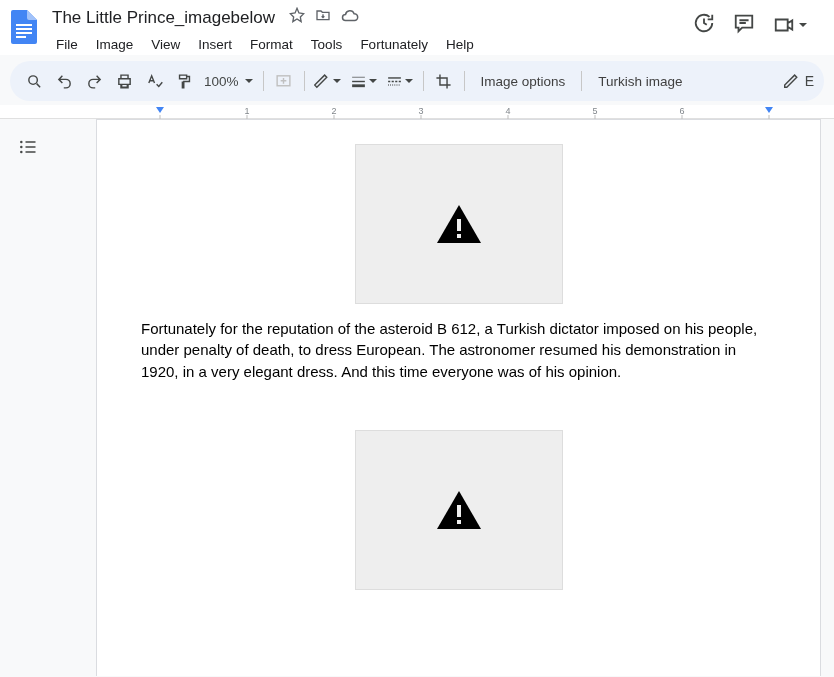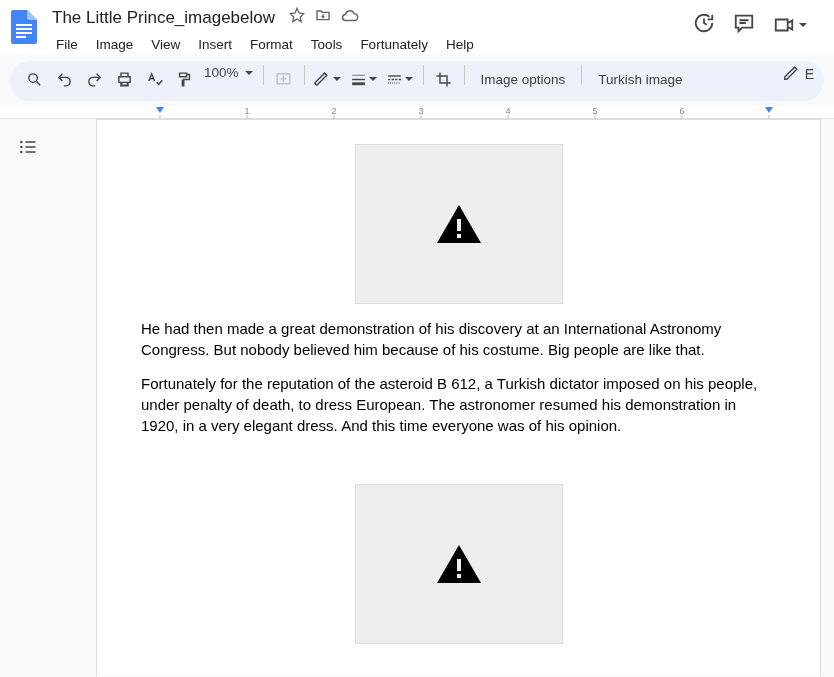--- a/index.html
+++ b/index.html
@@ -10,21 +10,21 @@
 .doc-icon { width: 26px; height: 34px; }
 .title-area { flex: 1; padding-left: 0; }
 .title-row { display: flex; align-items: center; gap: 10px; height: 24px; }
 .doc-title { font-size: 17px; color: #202124; padding: 1px 4px; }
 .title-icons { display: flex; gap: 10px; color: #5f6368; }
 .title-icons .ico { cursor: pointer; }
 .menu-row { display: flex; gap: 2px; margin-top: 4px; text-align: center; }
 .menu-item { font-size: 13.5px; color: #202124; padding: 3px 8px; cursor: pointer; border-radius: 4px; }
 .header-right { display: flex; align-items: center; gap: 18px; padding: 6px 20px 0 0; color: #444746; }
 
-.toolbar { background: #edf2fa; margin: 6px 10px 0 10px; border-radius: 24px; padding: 4px 10px; display: flex; align-items: flex-start; gap: 2px; height: 40px; }
+.toolbar { background: #edf2fa; margin: 6px 10px 0 10px; border-radius: 24px; padding: 4px 10px; display: flex; align-items: center; gap: 2px; height: 40px; }
 .tb-btn { width: 28px; height: 28px; display: flex; align-items: center; justify-content: center; border-radius: 4px; cursor: pointer; color: #444746; }
 .tb-sep { width: 1px; height: 20px; background: #c7c7c7; margin: 0 4px; }
 .zoom { font-size: 13.5px; color: #444746; padding: 0 4px; display: flex; align-items: center; gap: 4px; cursor: pointer; }
 .tb-text { font-size: 13.5px; color: #404040; padding: 0 10px; cursor: pointer; border-radius: 4px; height: 28px; display: flex; align-items: center; }
 .toolbar-right { margin-left: auto; display: flex; align-items: center; gap: 4px; }
 .edit-mode { display: flex; align-items: center; gap: 4px; font-size: 14px; color: #444746; }
 
 .ruler { height: 14px; background: #fff; position: relative; margin-top: 4px; border-bottom: 1px solid #e0e0e0; font-size: 9px; color: #80868b; }
 .ruler-canvas { position: absolute; left: 0; right: 0; top: 0; height: 14px; }
 
@@ -217,21 +217,20 @@
   </div>
   <div class="page-area">
     <div class="page">
       <div class="broken-img">
         <svg width="48" height="42" viewBox="0 0 24 21">
             <path d="M12 1L1 20h22L12 1z" fill="#000"></path>
             <rect x="11" y="8" width="2" height="6" fill="#eee"></rect>
             <rect x="11" y="15.5" width="2" height="2" fill="#eee"></rect>
           </svg>
       </div>
-      <p class="doc-text">He had then made a great demonstration of his discovery at an International Astronomy Congress. But nobody believed him because of his costume. Big people are like that.</p>
       <p class="doc-text">Fortunately for the reputation of the asteroid B 612, a Turkish dictator imposed on his people, under penalty of death, to dress European. The astronomer resumed his demonstration in 1920, in a very elegant dress. And this time everyone was of his opinion.</p>
       <div class="broken-img img-after">
         <svg width="48" height="42" viewBox="0 0 24 21">
             <path d="M12 1L1 20h22L12 1z" fill="#000"></path>
             <rect x="11" y="8" width="2" height="6" fill="#eee"></rect>
             <rect x="11" y="15.5" width="2" height="2" fill="#eee"></rect>
           </svg>
       </div>
     </div>
   </div>

